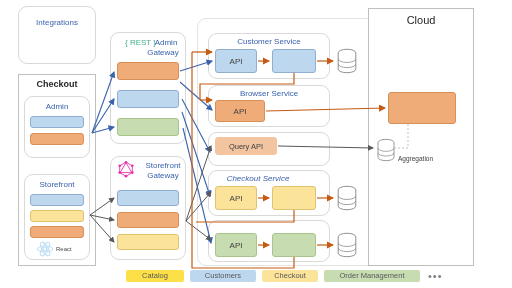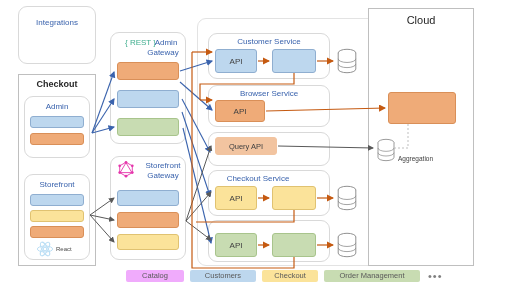--- a/index.html
+++ b/index.html
@@ -15,21 +15,21 @@
   .bar{position:absolute;box-sizing:border-box;border-radius:3px;}
   .b-orange{background:#efab78;border:1px solid #d98f58;}
   .b-blue{background:#bdd7ee;border:1px solid #8faed0;}
   .b-green{background:#c8dcb2;border:1px solid #a8c48c;}
   .b-yellow{background:#fbe39a;border:1px solid #e0c271;}
   .b-orange-l{background:#f2c4a0;border:1px solid #f2c4a0;}
   .apitxt{position:absolute;font-size:8px;color:#404040;text-align:center;
           width:100%;top:50%;transform:translateY(-50%);}
   .legend-item{position:absolute;box-sizing:border-box;border-radius:2px;
        font-size:7.5px;color:#595959;text-align:center;line-height:12px;height:12px;}
-  .l-orange{background:#f0abfc;}
+  .l-orange{background:#fde047;}
   .l-blue{background:#bdd7ee;}
   .l-yellow{background:#fbe39a;}
   .l-green{background:#c8dcb2;}
   .dots{position:absolute;font-size:11px;color:#7f7f7f;letter-spacing:1px;
         line-height:12px;}
   .rest{position:absolute;font-size:8px;color:#3fae8e;white-space:nowrap;}
   svg.ov{position:absolute;left:0;top:0;width:512px;height:288px;
          pointer-events:none;overflow:visible;}
   .cap{position:absolute;font-size:6.5px;color:#404040;white-space:nowrap;}
   .reactlbl{position:absolute;font-size:6px;color:#4a4a4a;}
@@ -112,21 +112,21 @@
   <div class="bar b-orange" style="left:215px;top:100px;width:50px;height:22px;">
     <span class="apitxt">API</span>
   </div>
 
   <div class="box panel" style="left:208px;top:132px;width:122px;height:34px;"></div>
   <div class="bar b-orange-l" style="left:215px;top:137px;width:62px;height:18px;">
     <span class="apitxt" style="font-size:7.5px;">Query API</span>
   </div>
 
   <div class="box panel" style="left:208px;top:170px;width:122px;height:46px;"></div>
-  <div class="ttl" style="left:208px;top:174px;width:100px;">Checkout Service</div>
+  <div class="ttl" style="left:208px;top:174px;width:100px;font-style:italic;">Checkout Service</div>
   <div class="bar b-yellow" style="left:215px;top:186px;width:42px;height:24px;">
     <span class="apitxt">API</span>
   </div>
   <div class="bar b-yellow" style="left:272px;top:186px;width:44px;height:24px;"></div>
   <svg class="ov" style="left:336px;top:185px;width:22px;height:26px;" viewBox="0 0 30 34">
     <ellipse cx="15" cy="6" rx="12" ry="5" fill="#fff" stroke="#8c8c8c" stroke-width="1.3"></ellipse>
     <path d="M3 6 V28 A12 5 0 0 0 27 28 V6" fill="#fff" stroke="#8c8c8c" stroke-width="1.3"></path>
     <path d="M3 14 A12 5 0 0 0 27 14 M3 21 A12 5 0 0 0 27 21" fill="none" stroke="#8c8c8c" stroke-width="1.1"></path>
   </svg>
 

